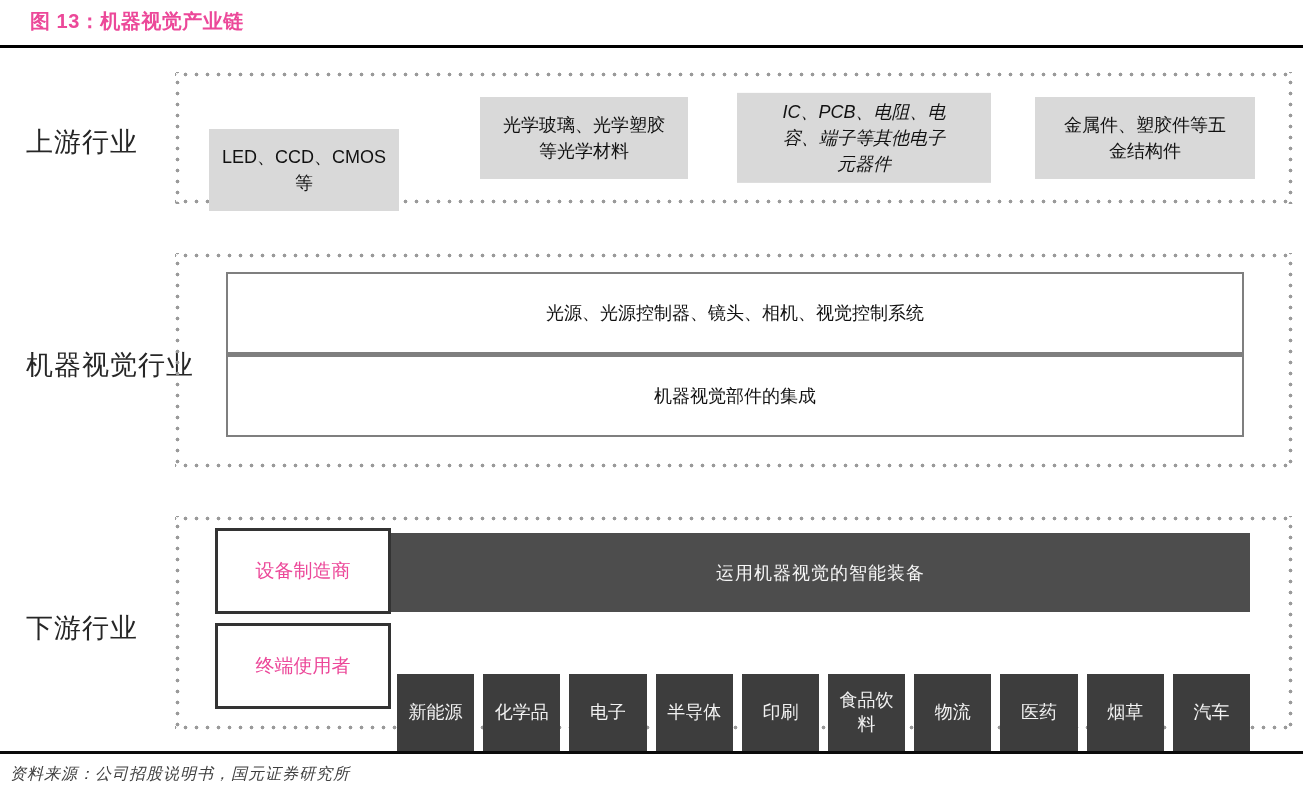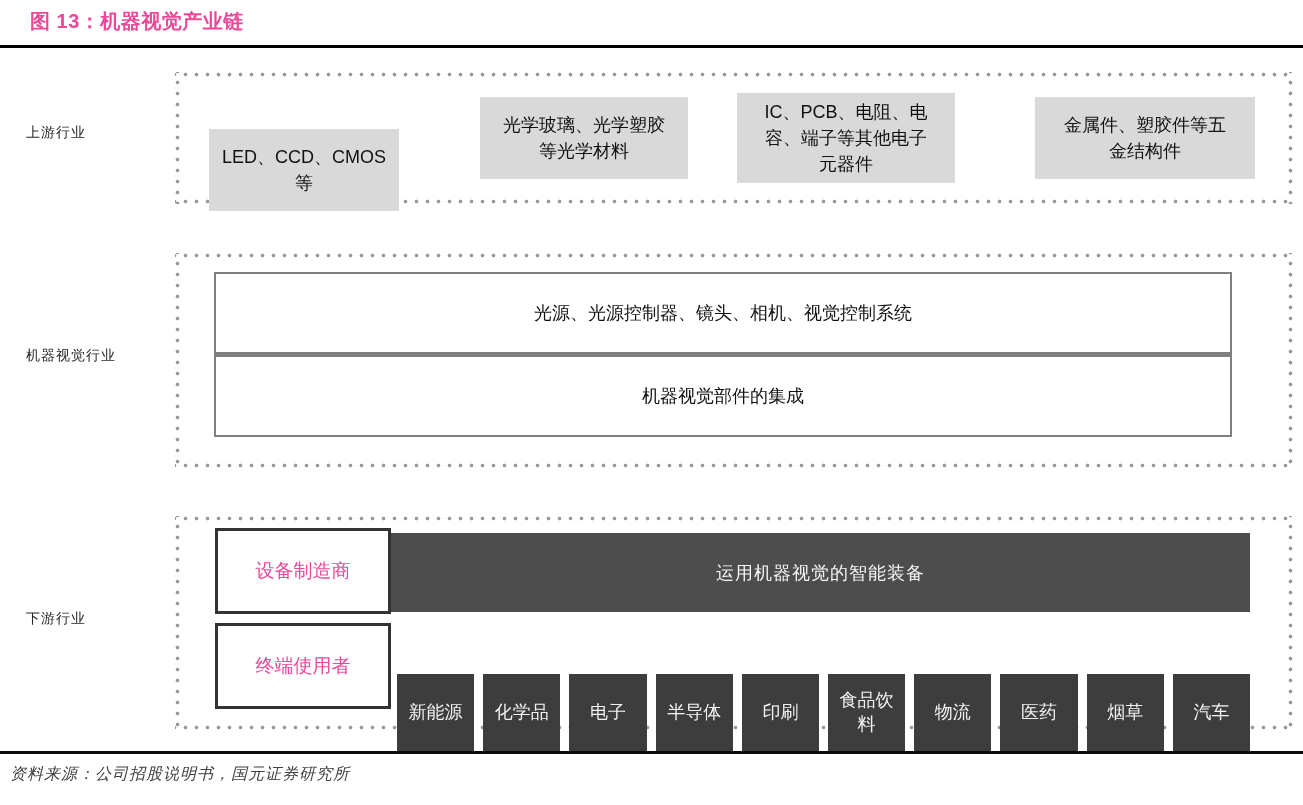--- a/index.html
+++ b/index.html
@@ -19,21 +19,21 @@
     letter-spacing: 0.5px;
     margin-left: 20px;
   }
   .title-rule {
     position: absolute; left: 0; top: 45px;
     width: 1303px; height: 3px; background: #000000;
   }
 
   .row-label {
     position: absolute; left: 26px;
-    font-size: 14px; color: #262626; letter-spacing: 1px;
+    font-size: 27px; color: #262626; letter-spacing: 1px;
     white-space: nowrap;
   }
   .lbl-up  { top: 124px; }
   .lbl-mid { top: 347px; }
   .lbl-down{ top: 610px; }
 
   
   .dotted {
     position: absolute; left: 175px; width: 1118px;
     background-image:
@@ -55,26 +55,26 @@
     min-height: 82px;
     background: #D9D9D9;
     display: flex; align-items: center; justify-content: center;
     text-align: center;
     font-size: 18px; line-height: 1.45; color: #111111;
     white-space: pre-line;
     padding: 6px 8px;
   }
   .ub0 { left: 34px;  width: 190px; margin-top: 32px; }
   .ub1 { left: 305px; width: 208px; }
-  .ub2 { left: 562px; width: 218px; }
+  .ub2 { left: 562px; width: 254px; font-style: italic; }
   .ub3 { left: 860px; width: 220px; }
 
   
   .mv-box {
-    position: absolute; left: 39px; top: 19px; width: 1018px;
+    position: absolute; left: 51px; top: 19px; width: 1018px;
     border: 2px solid #7f7f7f; background: #ffffff;
   }
   .mv-row {
     height: 78px;
     display: flex; align-items: center; justify-content: center;
     font-size: 18px; color: #111111;
   }
   .mv-divider { height: 5px; background: #7f7f7f; }
 
   

